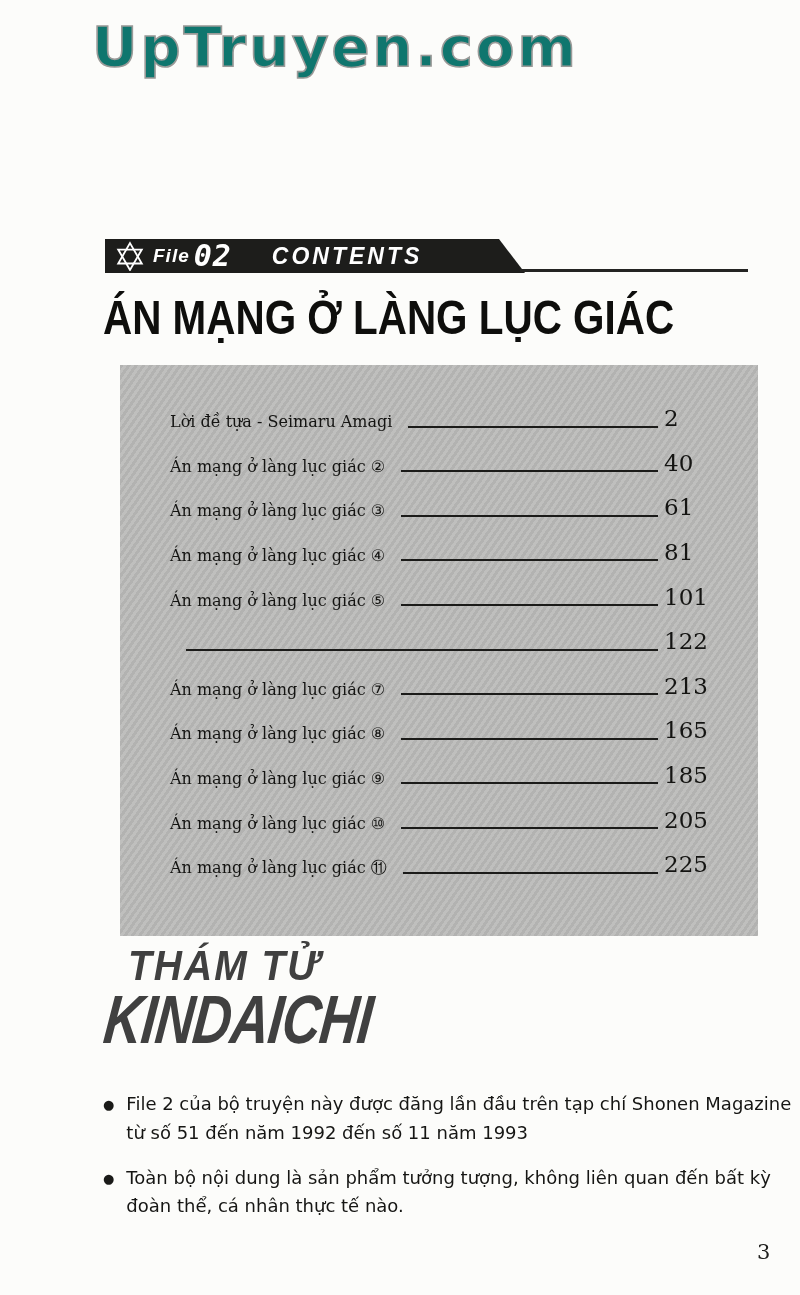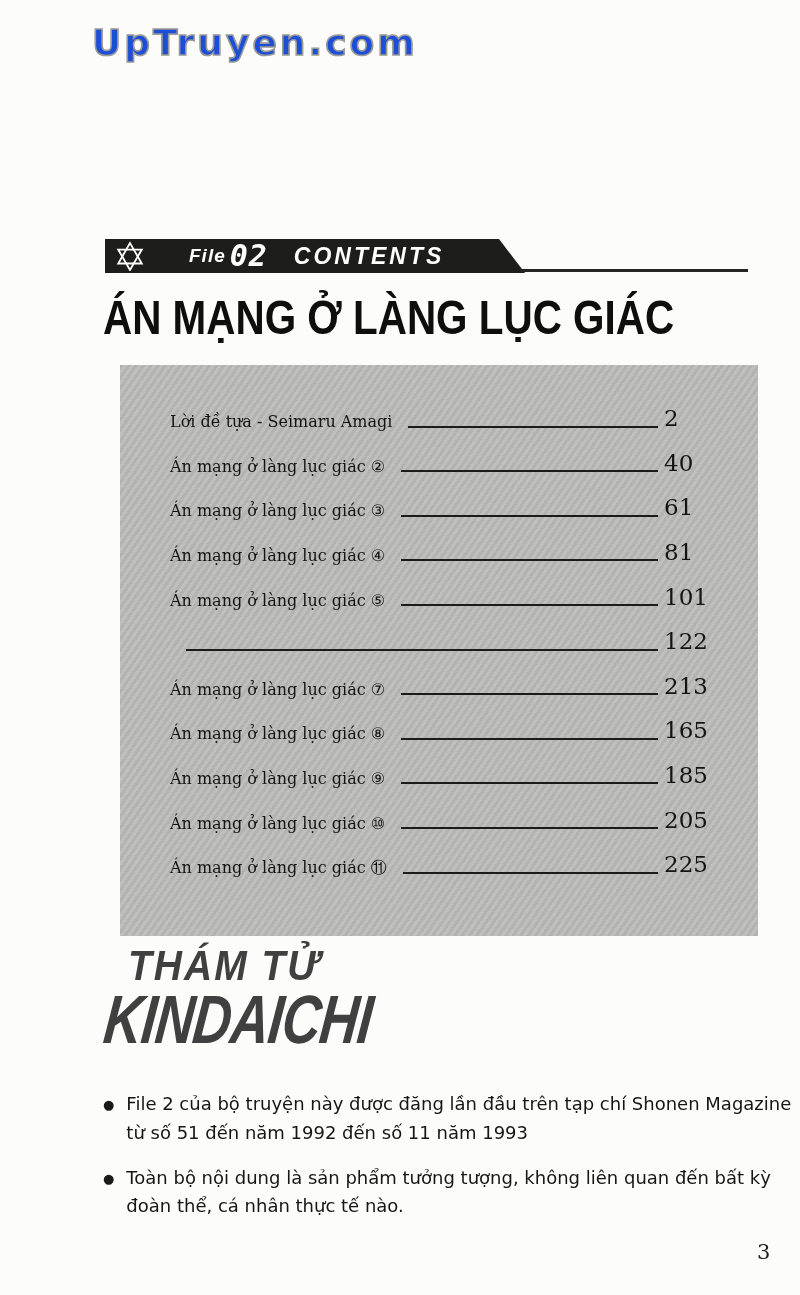--- a/index.html
+++ b/index.html
@@ -7,49 +7,49 @@
     position:relative;
     width:800px;height:1295px;
     margin:0 auto;
     background:#fcfcfa;
     font-family:"DejaVu Serif", serif;
     color:#151515;
     overflow:hidden;
   }
   
   .watermark{
-    position:absolute;left:92px;top:22px;
+    position:absolute;left:92px;top:14px;
     font-family:"DejaVu Sans", sans-serif;
-    font-weight:bold;font-size:36px;letter-spacing:3px;
-    color:#1d4ed8;
+    font-weight:bold;font-size:56px;letter-spacing:3px;
+    color:#0f766e;
     -webkit-text-stroke:1.6px #9a9a98;
     text-stroke:1.6px #9a9a98;
     text-shadow:0 0 1px #b5b5b3;
   }
   
   .header-bar{
     position:absolute;left:105px;top:239px;
     width:420px;height:34px;
     background:#1d1d1b;
     clip-path:polygon(0 0, calc(100% - 26px) 0, 100% 100%, 0 100%);
     display:flex;align-items:center;
     padding-left:10px;box-sizing:border-box;
     color:#fff;
   }
   .header-bar .star{width:30px;height:30px;flex:0 0 auto;margin-right:8px;}
   .file-label{
     font-family:"Liberation Sans", sans-serif;
     font-style:italic;font-weight:bold;font-size:19px;
-    letter-spacing:1px;margin-right:4px;margin-left:36px;
+    letter-spacing:1px;margin-right:4px;
   }
   .file-number{
     font-family:"DejaVu Sans Mono", monospace;
     font-style:italic;font-weight:bold;font-size:30px;
     letter-spacing:1px;line-height:1;
-    margin-right:26px;
+    margin-right:40px;
   }
   .contents-label{
     font-family:"Liberation Sans", sans-serif;
     font-style:italic;font-weight:bold;font-size:23px;
     letter-spacing:3px;
   }
   .header-rule{
     position:absolute;left:520px;top:269px;
     width:228px;height:3px;background:#242422;
   }

